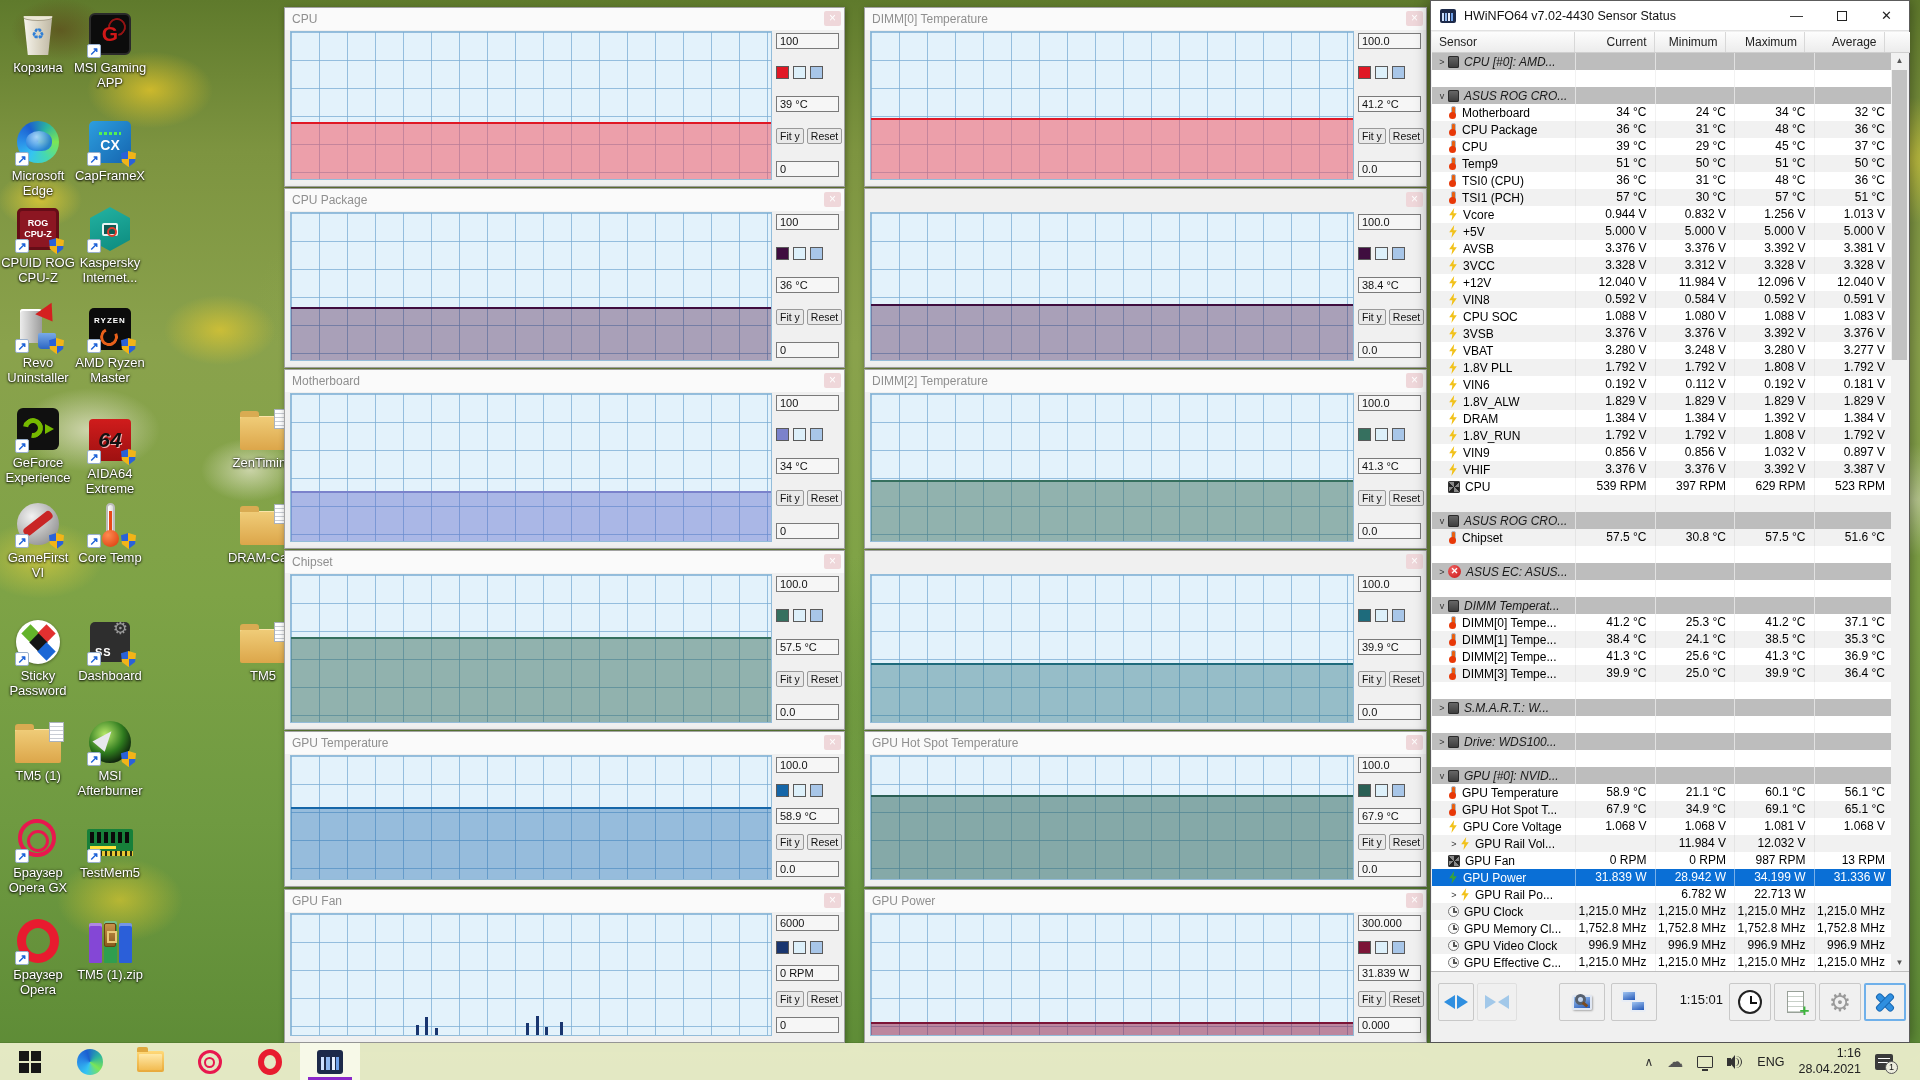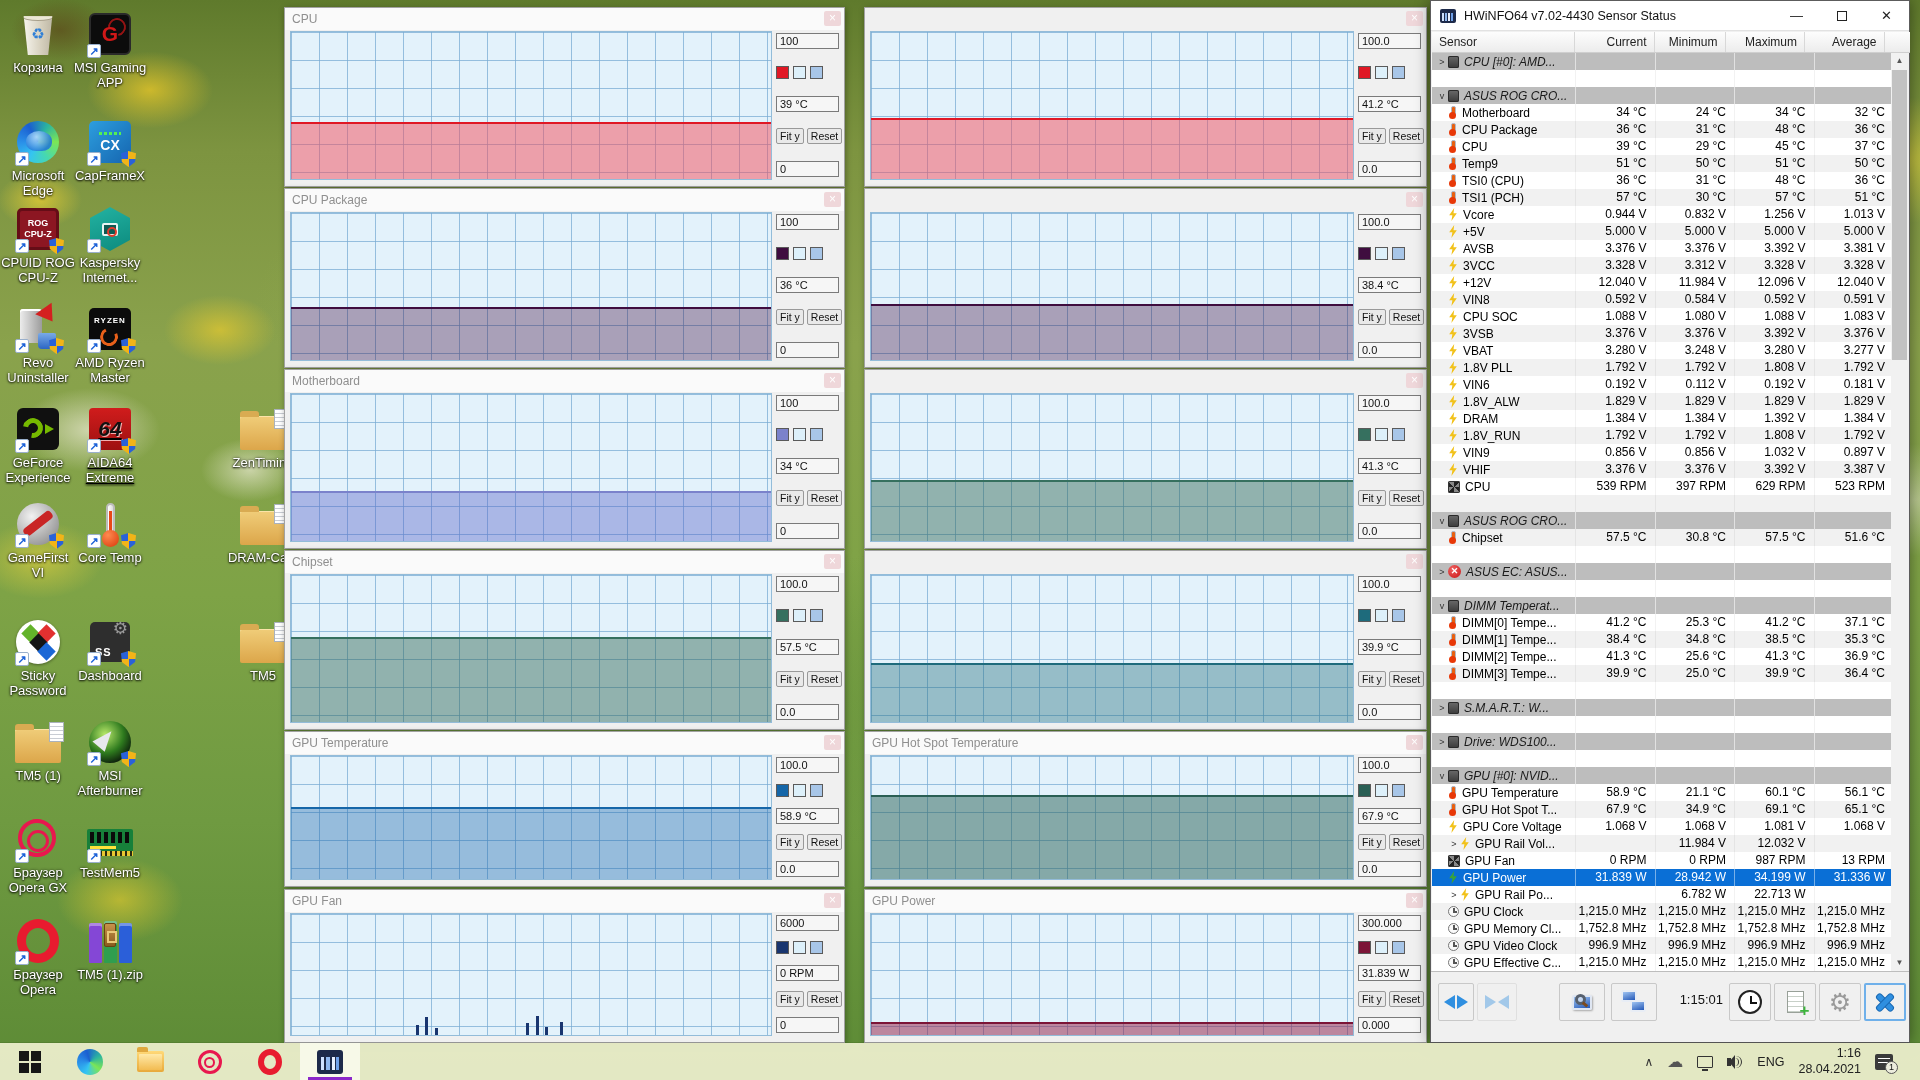--- a/index.html
+++ b/index.html
@@ -337,21 +337,21 @@
         <div class="dlabel">Kaspersky<br>Internet...</div>
       </div>
       <div class="dicon" style="left: 72px; top: 305px;">
         <div class="art">
           <div class="ib-ryz">RYZEN<span class="arc"></span></div>
           <span class="sc-arrow">↗</span>
           <span class="uac-shield"></span>
         </div>
         <div class="dlabel">AMD Ryzen<br>Master</div>
       </div>
-      <div class="dicon" style="left: 72px; top: 405px; text-decoration: underline;">
+      <div class="dicon" style="left: 72px; top: 416px;">
         <div class="art">
           <div class="ib-aida">64</div>
           <span class="sc-arrow">↗</span>
           <span class="uac-shield"></span>
         </div>
         <div class="dlabel">AIDA64<br>Extreme</div>
       </div>
       <div class="dicon" style="left: 72px; top: 500px;">
         <div class="art">
           <div class="ib-ct">
@@ -557,20 +557,21 @@
           </div>
           <div class="gbox">0 RPM</div>
           <div class="gbtns">
             <button>Fit y</button>
             <button>Reset</button>
           </div>
           <div class="gbox">0</div>
         </div>
       </div>
       <div class="gwin" style="left: 864px; top: 7px; width: 563px; height: 180px;">
+        <div class="gtitle">DIMM[0] Temperature</div>
         <div class="gclose">×</div>
         <div class="garea">
           <div class="gfill" style="height: 41.2%; background: rgba(245, 75, 90, 0.5); border-top-color: rgb(224, 24, 37);"></div>
         </div>
         <div class="gpanel">
           <div class="gbox">100.0</div>
           <div class="gsq">
             <span style="background: rgb(224, 24, 37);"></span>
             <span style="background: rgb(221, 240, 250);"></span>
             <span style="background: rgb(168, 198, 232);"></span>
@@ -597,20 +598,21 @@
           </div>
           <div class="gbox">38.4 °C</div>
           <div class="gbtns">
             <button>Fit y</button>
             <button>Reset</button>
           </div>
           <div class="gbox">0.0</div>
         </div>
       </div>
       <div class="gwin" style="left: 864px; top: 369px; width: 563px; height: 180px;">
+        <div class="gtitle">DIMM[2] Temperature</div>
         <div class="gclose">×</div>
         <div class="garea">
           <div class="gfill" style="height: 41.3%; background: rgba(45, 100, 80, 0.45); border-top-color: rgb(54, 112, 95);"></div>
         </div>
         <div class="gpanel">
           <div class="gbox">100.0</div>
           <div class="gsq">
             <span style="background: rgb(54, 112, 95);"></span>
             <span style="background: rgb(221, 240, 250);"></span>
             <span style="background: rgb(168, 198, 232);"></span>
@@ -1065,21 +1067,21 @@
           <div class="hw-val">41.2 °C</div>
           <div class="hw-val">37.1 °C</div>
         </div>
         <div class="hw-row odd">
           <div class="hw-lab">
             <span class="hw-arrow"></span>
             <span class="ico ico-temp"></span>
             <span>DIMM[1] Tempe...</span>
           </div>
           <div class="hw-val">38.4 °C</div>
-          <div class="hw-val">34.8 °C</div>
+          <div class="hw-val">24.1 °C</div>
           <div class="hw-val">38.5 °C</div>
           <div class="hw-val">35.3 °C</div>
         </div>
         <div class="hw-row">
           <div class="hw-lab">
             <span class="hw-arrow"></span>
             <span class="ico ico-temp"></span>
             <span>DIMM[2] Tempe...</span>
           </div>
           <div class="hw-val">41.3 °C</div>

